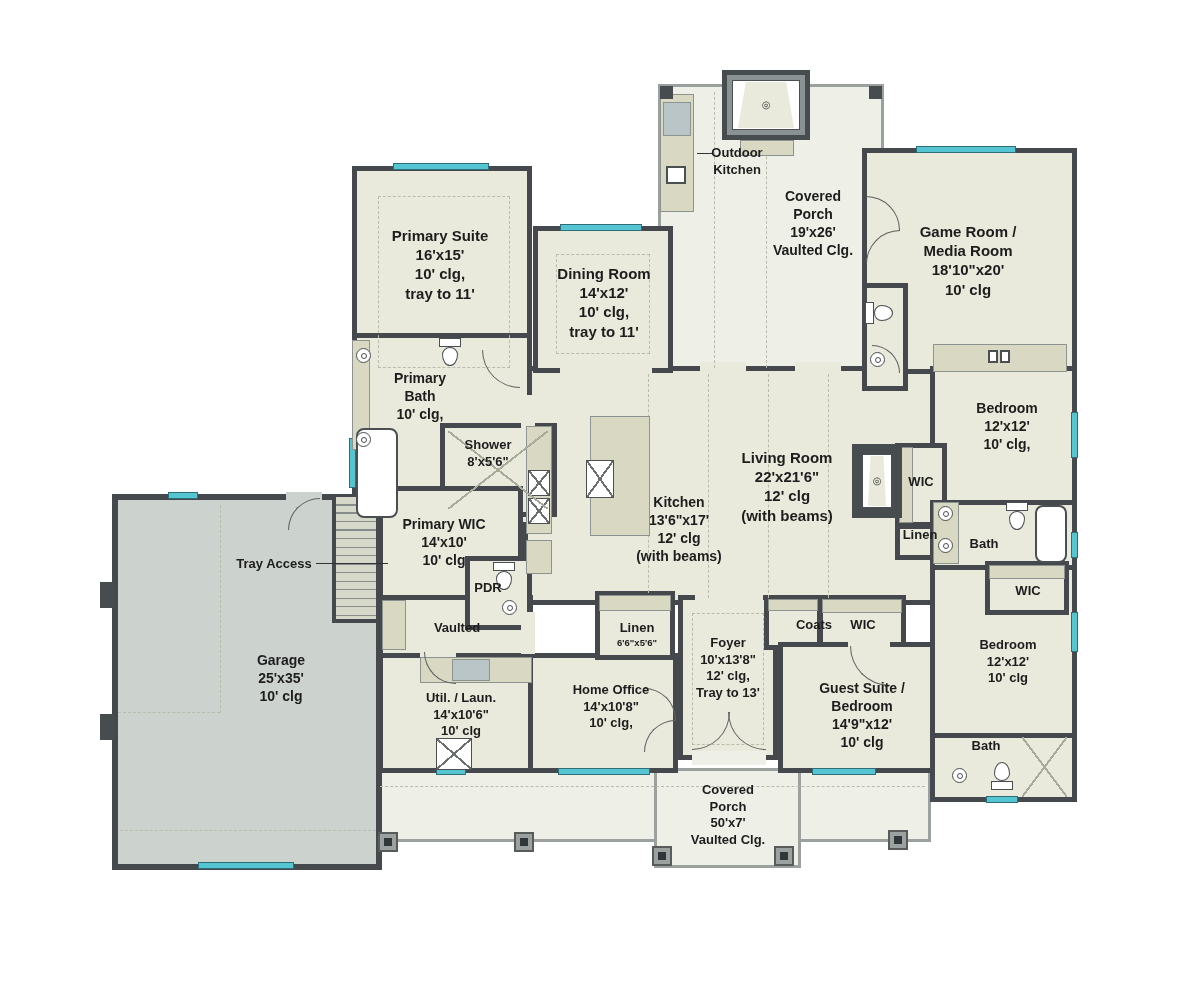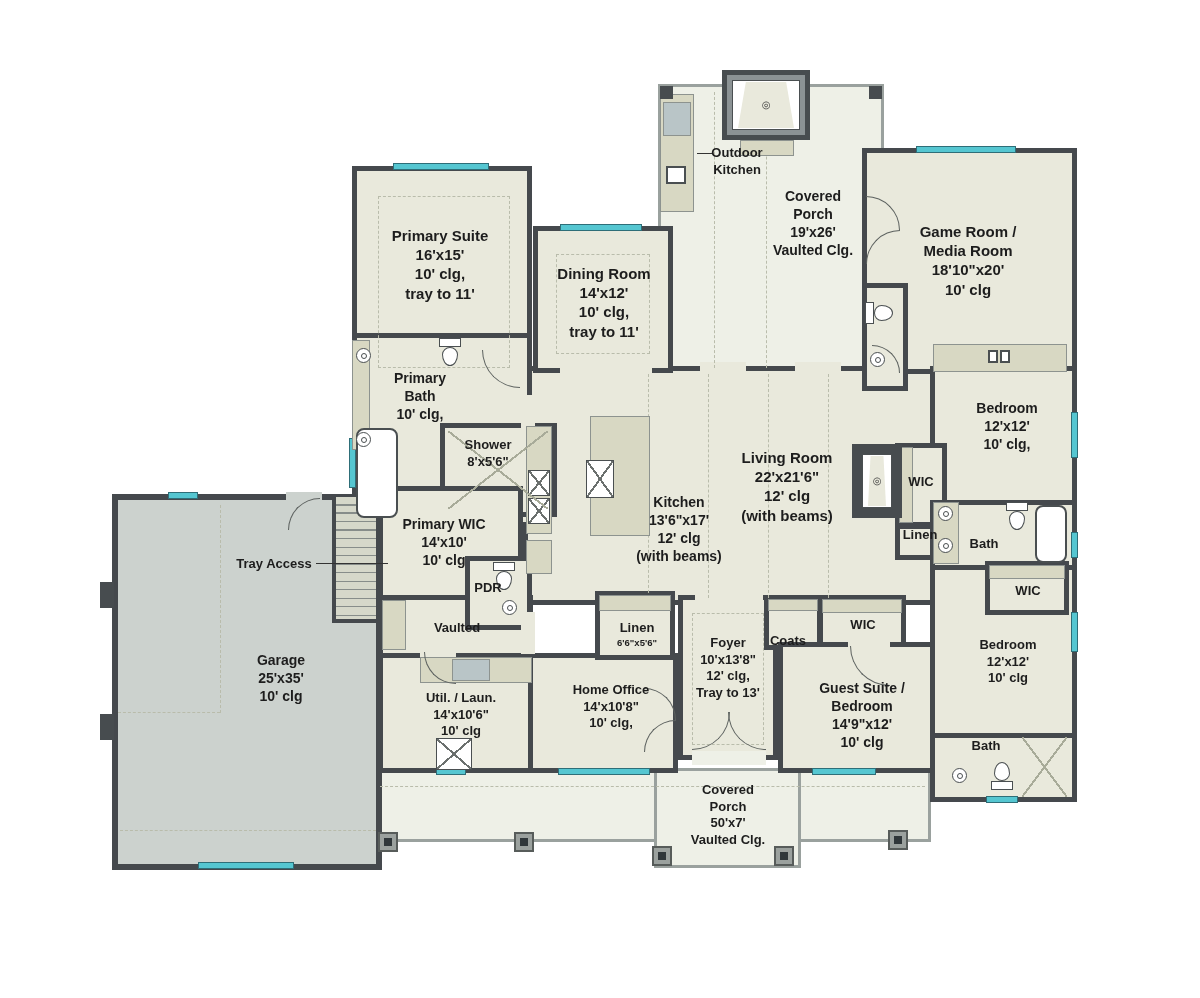--- a/index.html
+++ b/index.html
@@ -225,21 +225,21 @@
   <div class="label" style="left:444px;top:516px;">Primary WIC<br>14'x10'<br>10' clg</div>
   <div class="label" style="left:679px;top:494px;">Kitchen<br>13'6"x17'<br>12' clg<br>(with beams)</div>
   <div class="label fs15" style="left:787px;top:448px;">Living Room<br>22'x21'6"<br>12' clg<br>(with beams)</div>
   <div class="label fs13" style="left:274px;top:556px;">Tray Access</div>
   <div class="label fs13" style="left:488px;top:580px;">PDR</div>
   <div class="label fs13" style="left:457px;top:620px;">Vaulted</div>
   <div class="label fs13" style="left:637px;top:620px;">
     <span>Linen</span>
     <span class="small">6'6"x5'6"</span>
   </div>
-  <div class="label fs13" style="left:788px;top:617px;margin-top:16px;">Coats</div>
+  <div class="label fs13" style="left:814px;top:617px;">Coats</div>
   <div class="label fs13" style="left:863px;top:617px;">WIC</div>
   <div class="label" style="left:281px;top:652px;">Garage<br>25'x35'<br>10' clg</div>
   <div class="label fs13" style="left:461px;top:690px;">Util. / Laun.<br>14'x10'6"<br>10' clg</div>
   <div class="label fs13" style="left:611px;top:682px;">Home Office<br>14'x10'8"<br>10' clg,</div>
   <div class="label fs13" style="left:728px;top:635px;">Foyer<br>10'x13'8"<br>12' clg,<br>Tray to 13'</div>
   <div class="label" style="left:862px;top:680px;">Guest Suite /<br>Bedroom<br>14'9"x12'<br>10' clg</div>
   <div class="label fs13" style="left:1008px;top:637px;">Bedroom<br>12'x12'<br>10' clg</div>
   <div class="label fs13" style="left:986px;top:738px;">Bath</div>
   <div class="label fs13" style="left:1028px;top:583px;">WIC</div>
   <div class="label fs13" style="left:728px;top:782px;">Covered<br>Porch<br>50'x7'<br>Vaulted Clg.</div>

